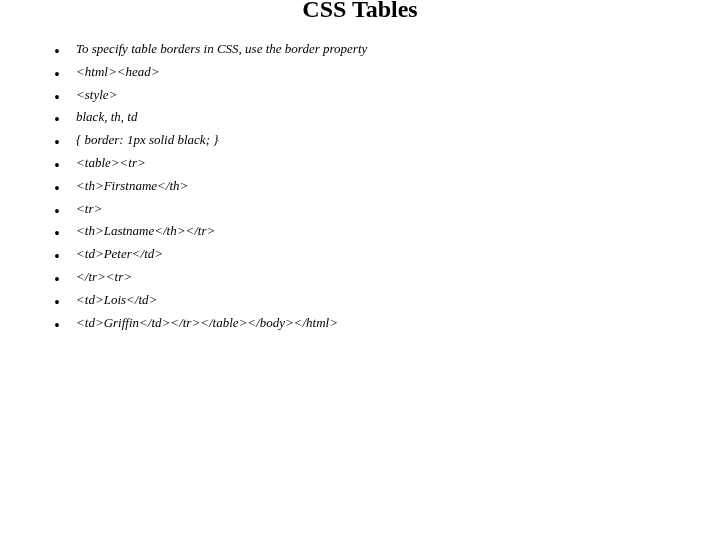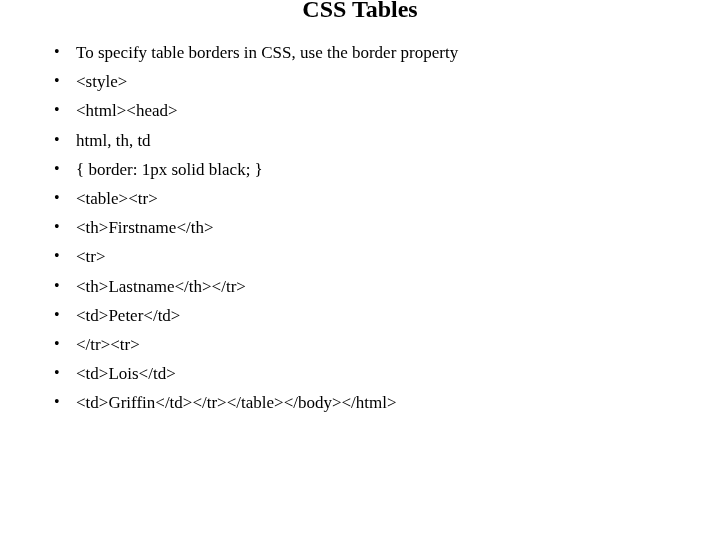--- a/index.html
+++ b/index.html
@@ -22,22 +22,23 @@
       font-weight: bold;
       text-align: center;
       padding-top: 0;
       margin-bottom: 12px;
       position: relative;
       top: -4px;
     }
     ul.bullets {
       list-style: none;
       padding-left: 10px;
-      font-size: 17px;
+      font-size: 13px;
       line-height: 1.6;
+      font-style: italic;
     }
     ul.bullets li {
       position: relative;
       padding-left: 26px;
       margin-bottom: 2px;
     }
     ul.bullets li::before {
       content: "•";
       position: absolute;
       left: 4px;
@@ -45,23 +46,23 @@
       font-size: 16px;
     }
   </style>
 </head>
 <body>
 
 <div class="slide">
   <h1 class="title">CSS Tables</h1>
   <ul class="bullets">
     <li>To specify table borders in CSS, use the border property</li>
+    <li>&lt;html&gt;&lt;head&gt;</li>
     <li>&lt;style&gt;</li>
-    <li>&lt;html&gt;&lt;head&gt;</li>
-    <li>html, th, td</li>
+    <li>black, th, td</li>
     <li>{ border: 1px solid black; }</li>
     <li>&lt;table&gt;&lt;tr&gt;</li>
     <li>&lt;th&gt;Firstname&lt;/th&gt;</li>
     <li>&lt;tr&gt;</li>
     <li>&lt;th&gt;Lastname&lt;/th&gt;&lt;/tr&gt;</li>
     <li>&lt;td&gt;Peter&lt;/td&gt;</li>
     <li>&lt;/tr&gt;&lt;tr&gt;</li>
     <li>&lt;td&gt;Lois&lt;/td&gt;</li>
     <li>&lt;td&gt;Griffin&lt;/td&gt;&lt;/tr&gt;&lt;/table&gt;&lt;/body&gt;&lt;/html&gt;</li>
   </ul>

